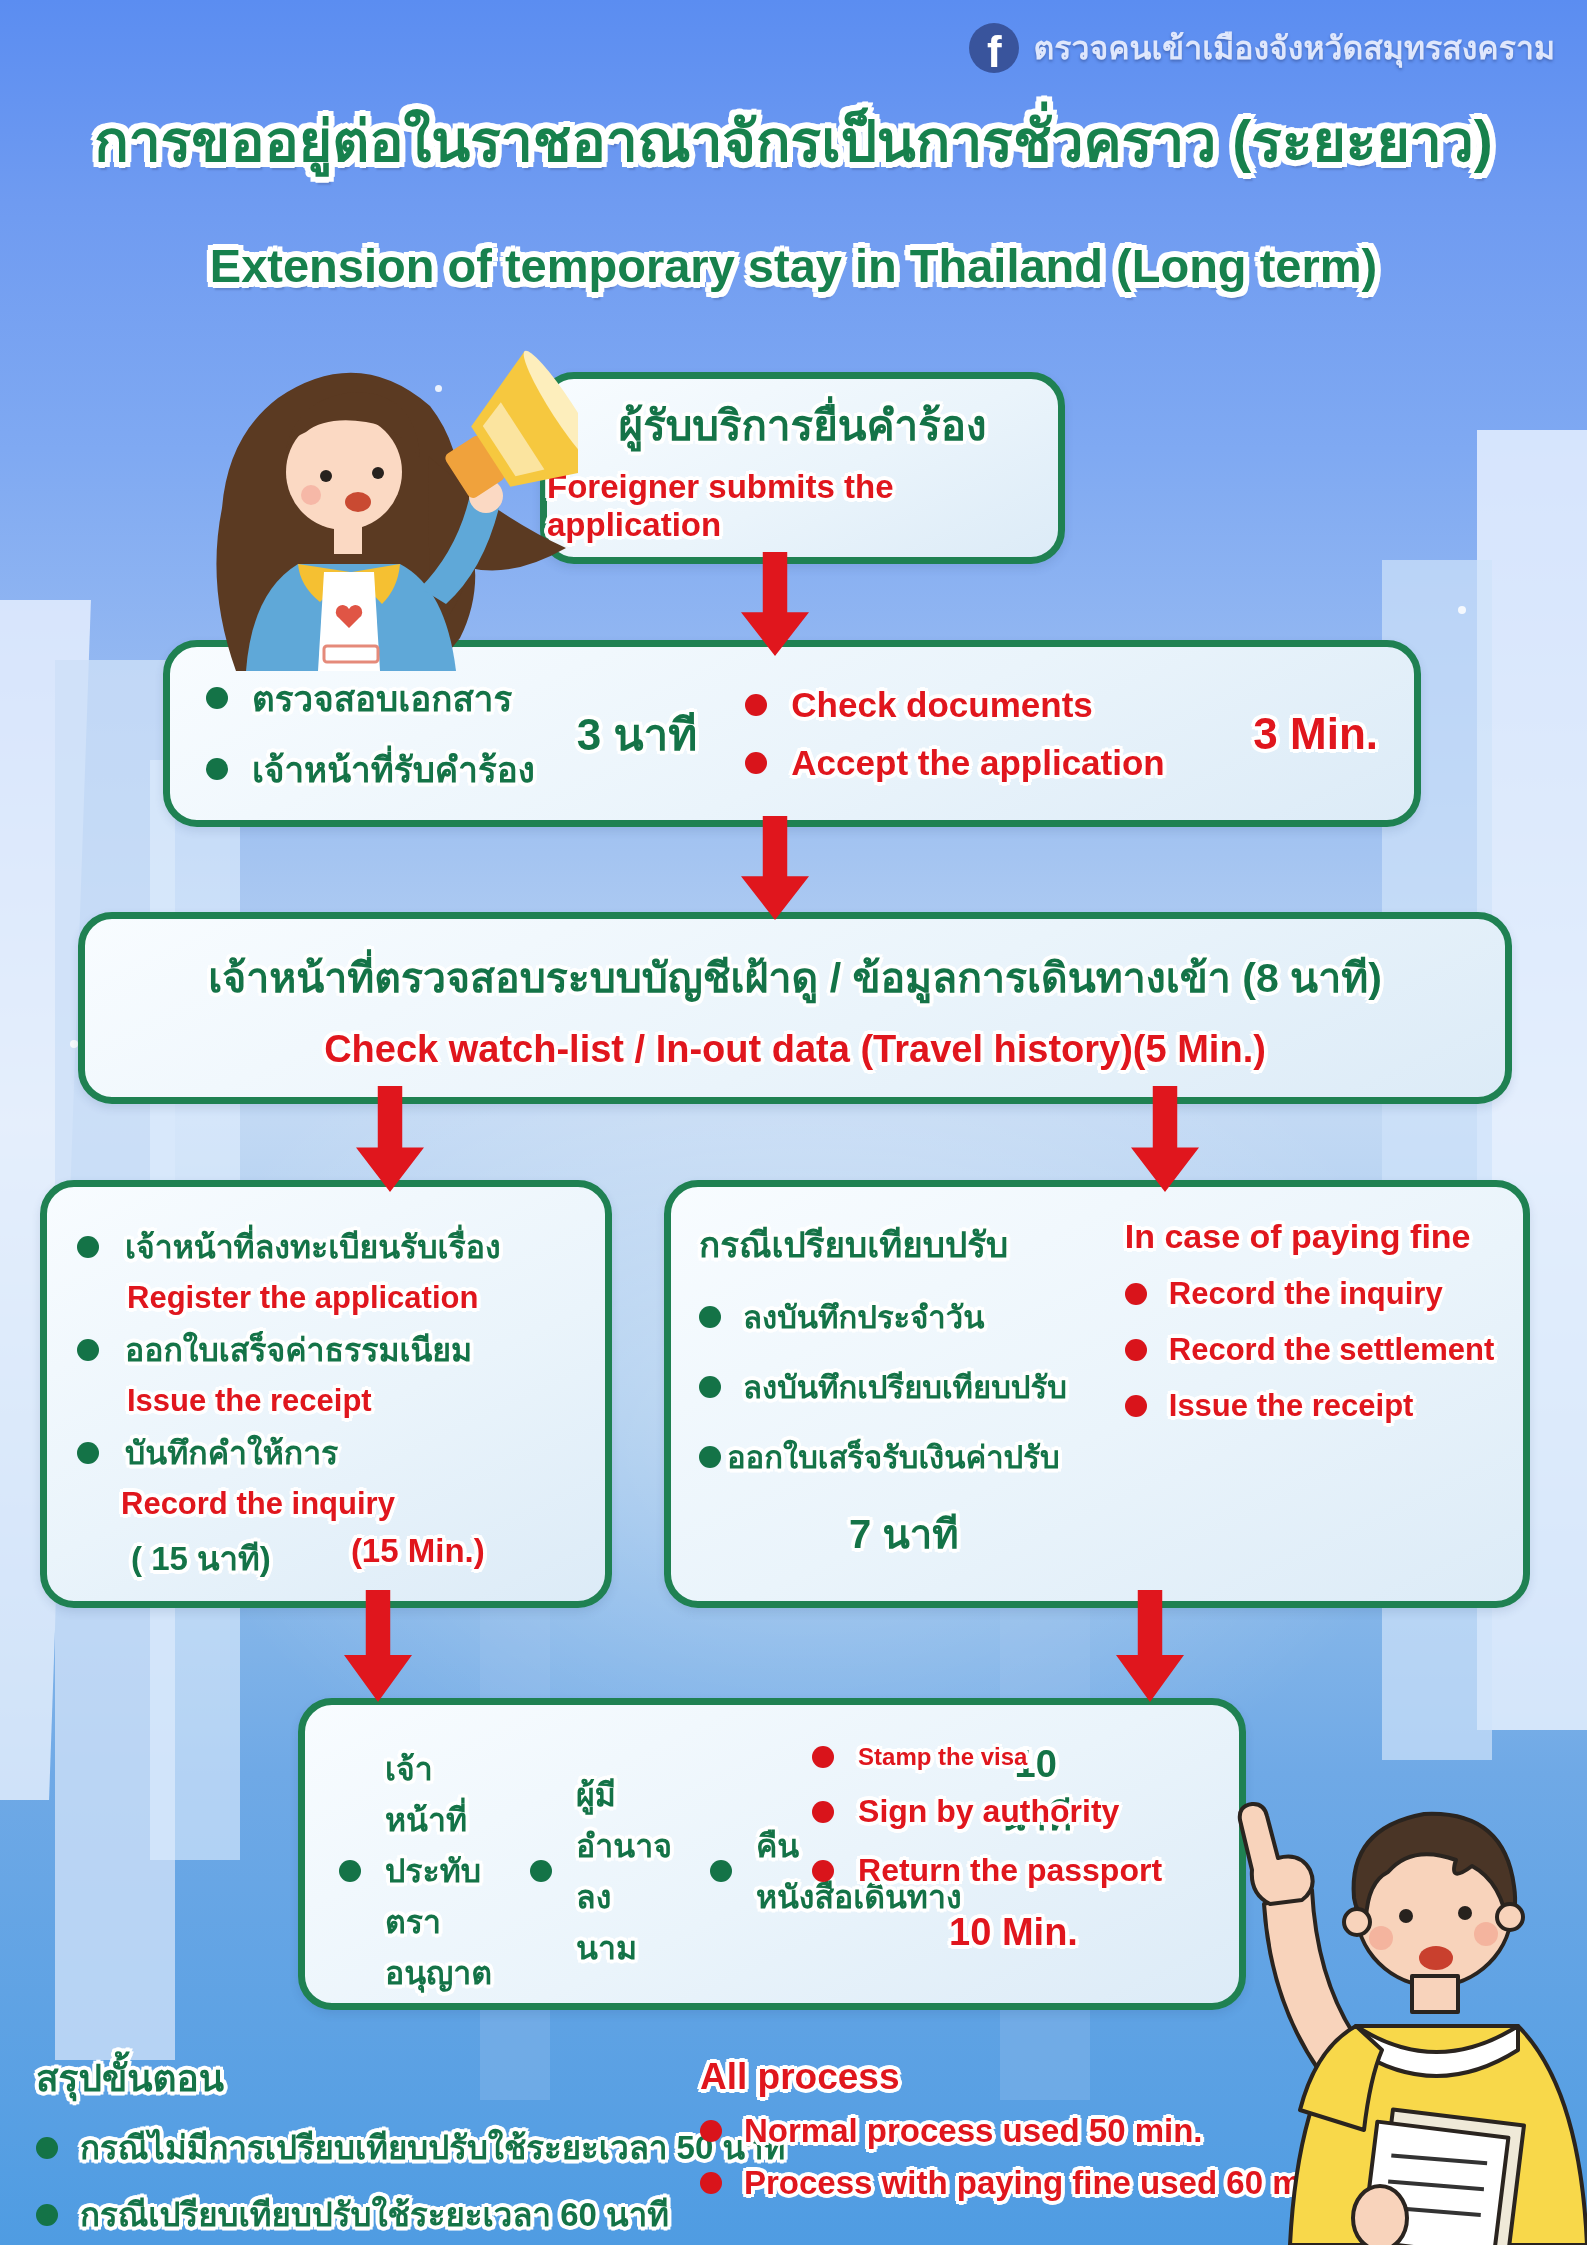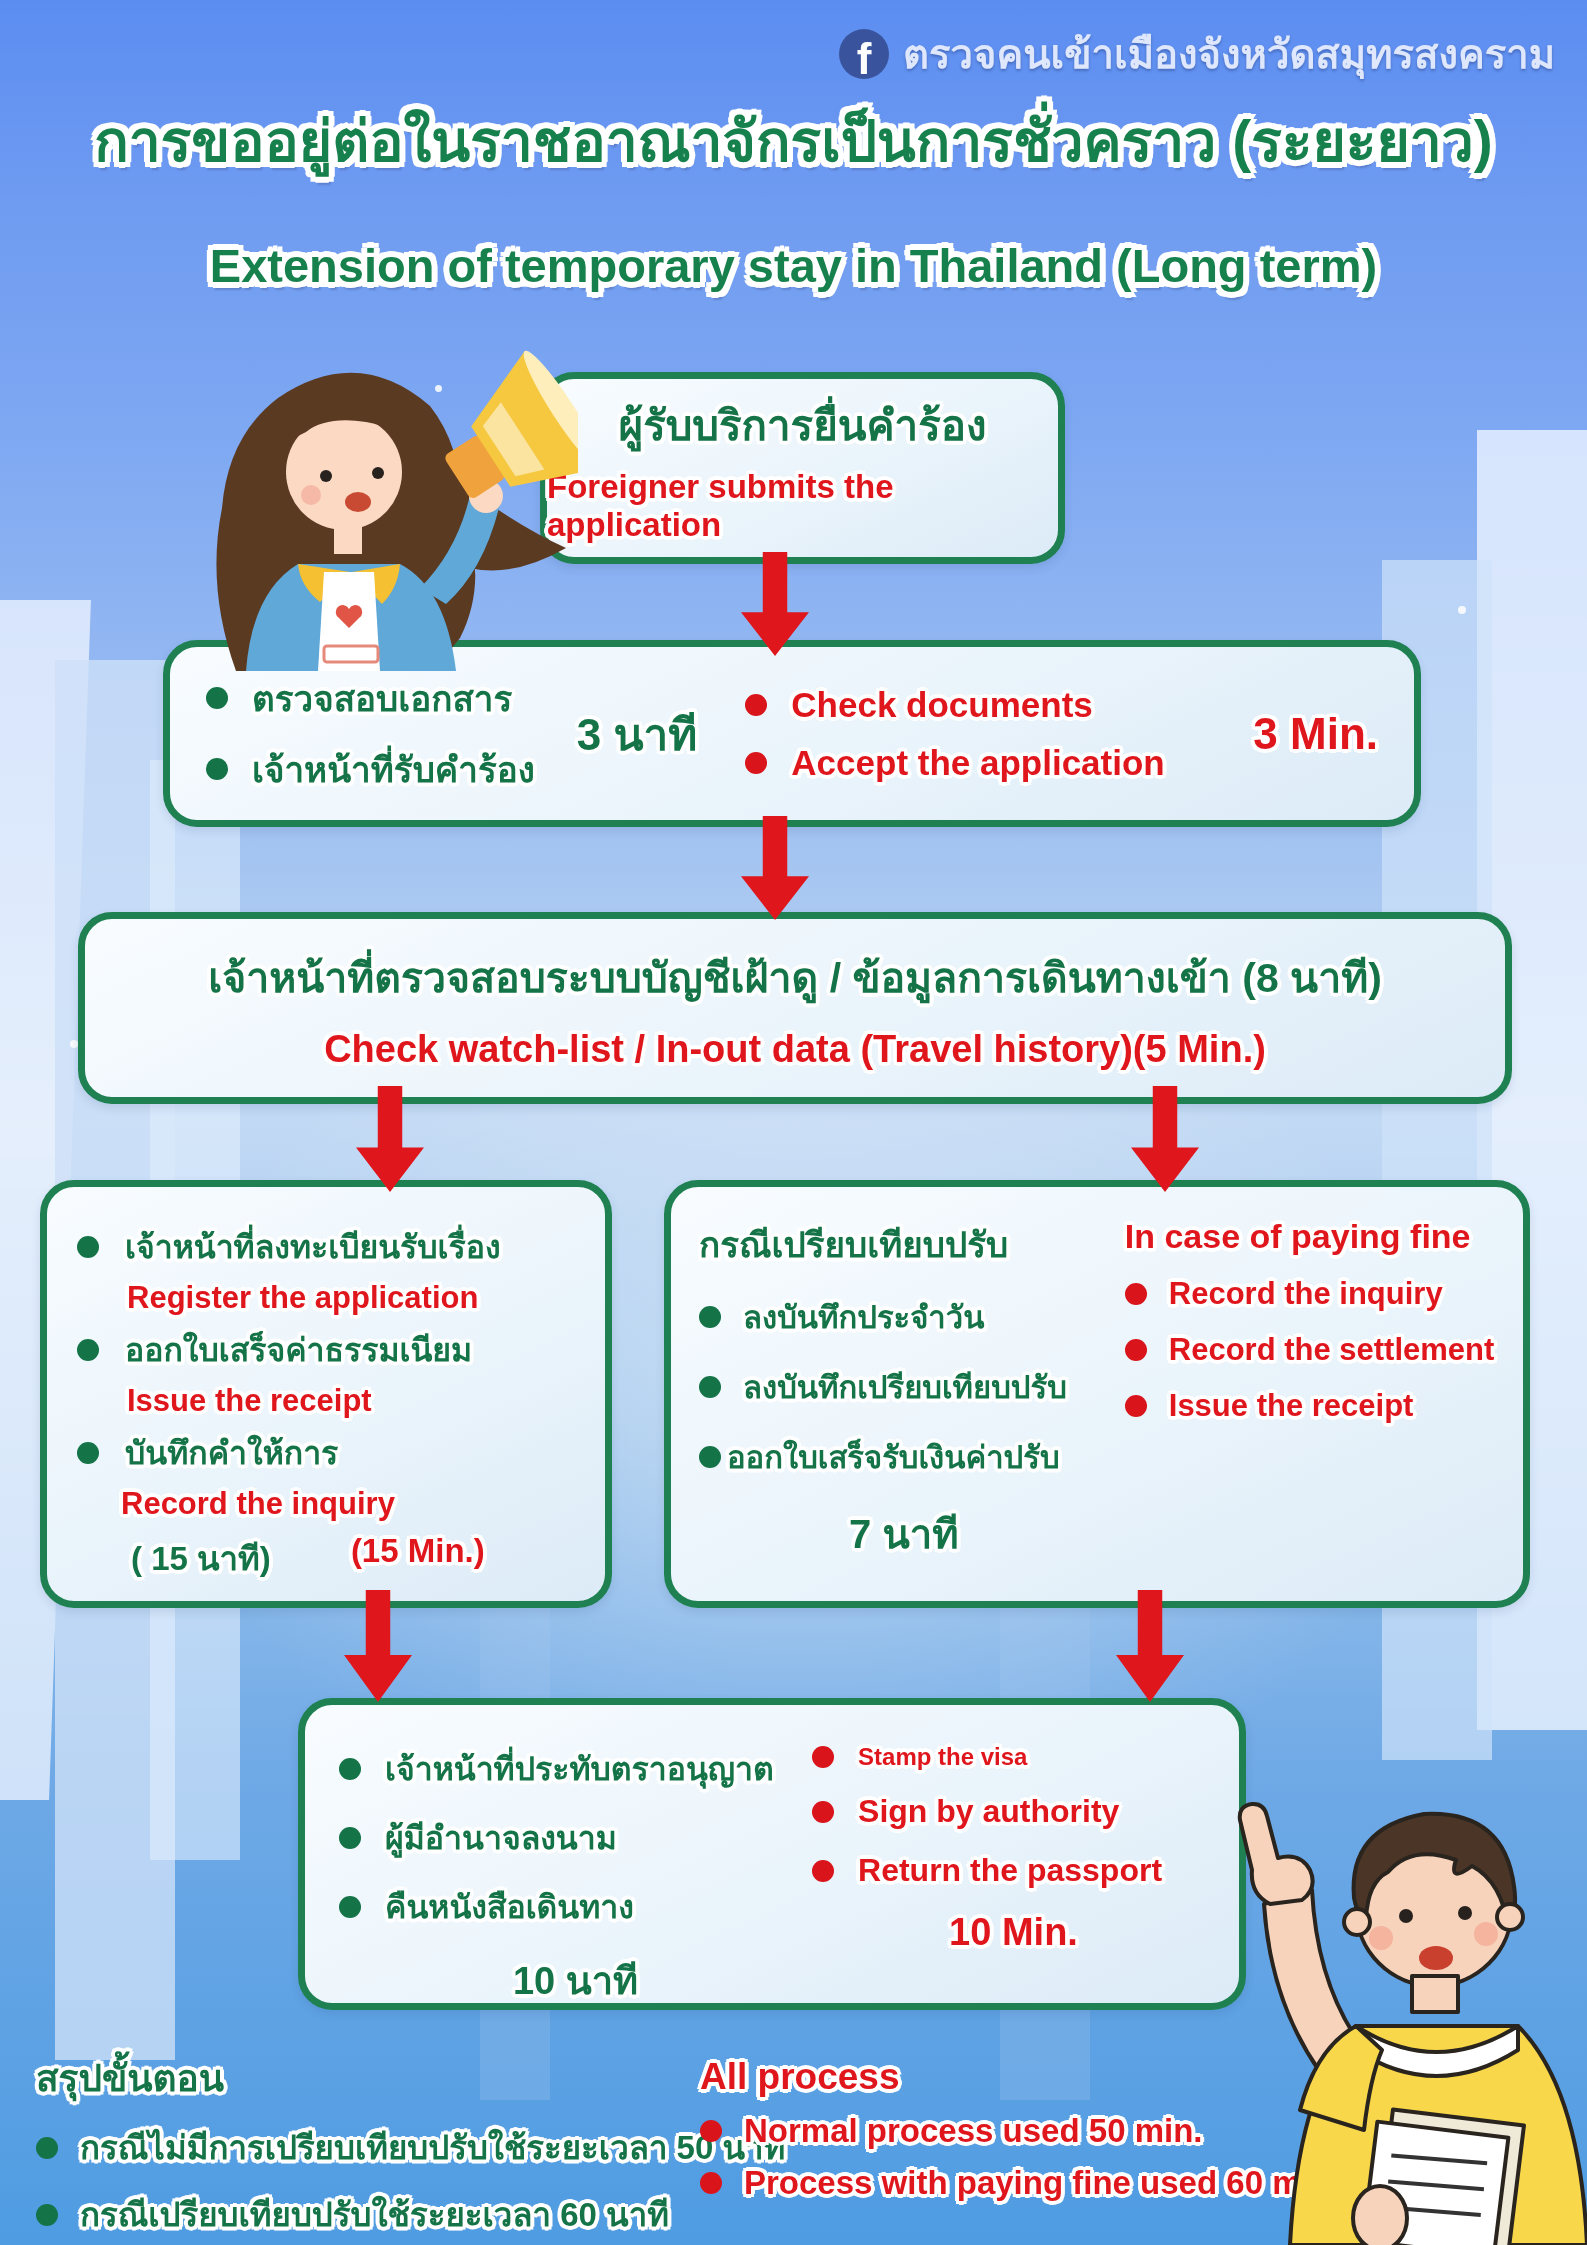--- a/index.html
+++ b/index.html
@@ -20,21 +20,21 @@
   .owl{text-shadow:-5px -5px 0 #fff,0 -6px 0 #fff,5px -5px 0 #fff,-6px 0 0 #fff,6px 0 0 #fff,
       -5px 5px 0 #fff,0 6px 0 #fff,5px 5px 0 #fff,-5px 0 0 #fff,5px 0 0 #fff,0 5px 0 #fff,0 -5px 0 #fff,
       2px 8px 2px rgba(60,80,140,.35);}
   .blt{display:inline-block;width:22px;height:22px;border-radius:50%;flex:0 0 auto;}
   .blt.g{background:#147347;}
   .blt.r{background:#d9141b;}
   .row{display:flex;align-items:center;gap:24px;}
   .hdr-fb{position:absolute;top:22px;right:32px;display:flex;align-items:center;gap:14px;z-index:4;}
   .fb-circle{width:50px;height:50px;border-radius:50%;background:#39549c;color:#fff;
     display:flex;align-items:flex-end;justify-content:center;font-size:44px;line-height:.92;overflow:hidden;}
-  .fb-label{color:#dfe7fc;font-size:40px;text-shadow:0 2px 3px rgba(30,50,110,.4);}
+  .fb-label{color:#dfe7fc;font-size:32px;text-shadow:0 2px 3px rgba(30,50,110,.4);}
   .title-th{position:absolute;top:96px;left:0;width:100%;text-align:center;font-size:57px;z-index:4;color:#17814d;}
   .title-en{position:absolute;top:238px;left:0;width:100%;text-align:center;font-size:47px;z-index:4;color:#17814d;}
   .center-col{display:flex;flex-direction:column;align-items:center;justify-content:center;height:100%;}
   svg{display:block;}
 </style>
 </head>
 <body>
 
 <div id="canvas">
 
@@ -167,21 +167,21 @@
           </div>
       </div>
     </div>
   </div>
 
   <div class="arrow" style="left:344px;top:1590px;width:68px;height:112px;"></div>
   <div class="arrow" style="left:1116px;top:1590px;width:68px;height:112px;"></div>
 
   <div class="gbox" style="left:298px;top:1698px;width:948px;height:312px;">
     <div style="display:flex;padding:38px 24px 0 34px;box-sizing:border-box;">
-      <div style="display:flex;flex-direction:column;gap:18px;width:54%;">
+      <div style="display:flex;flex-direction:row;gap:38px;width:54%;">
         <div class="row" style="gap:24px;">
             <span class="blt g"></span>
           <span class="gtx ow" style="font-size:32px;">เจ้าหน้าที่ประทับตราอนุญาต</span>
           </div>
         <div class="row" style="gap:24px;">
             <span class="blt g"></span>
           <span class="gtx ow" style="font-size:32px;">ผู้มีอำนาจลงนาม</span>
           </div>
         <div class="row" style="gap:24px;">
             <span class="blt g"></span>

